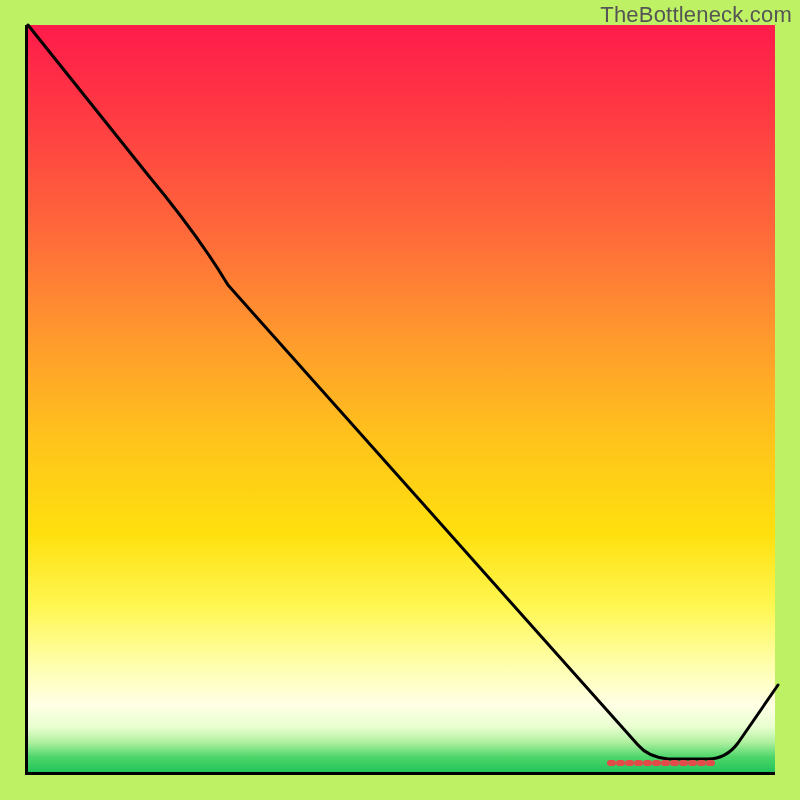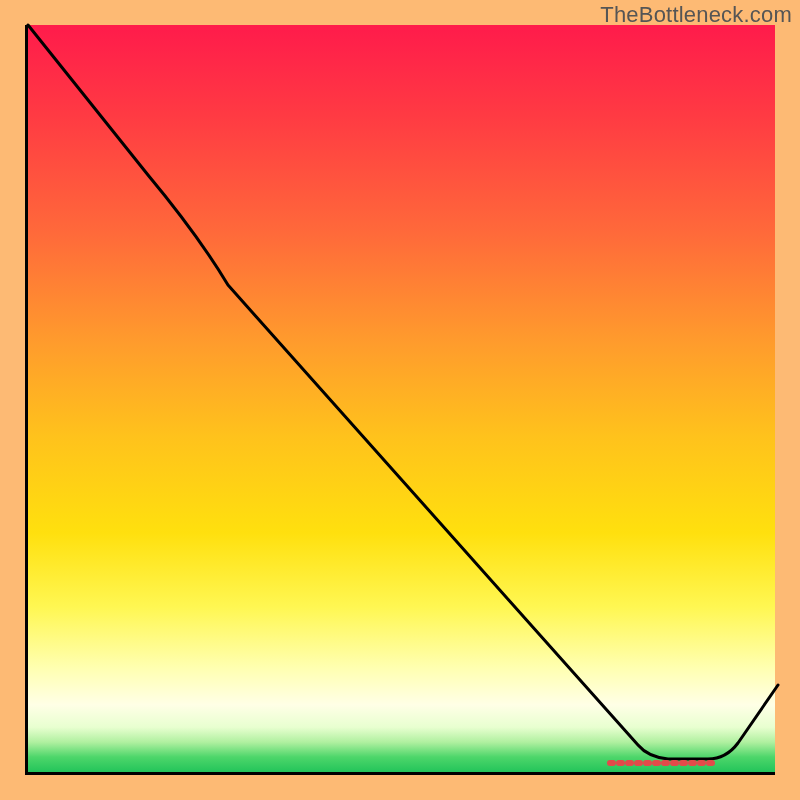--- a/index.html
+++ b/index.html
@@ -1,21 +1,21 @@
 <!DOCTYPE html>
 <html><head>
 <meta charset="utf-8">
 <style>
   * { margin: 0; padding: 0; box-sizing: border-box; }
   html, body { width: 800px; height: 800px; overflow: hidden; background: #fff; }
   .container {
     width: 800px;
     height: 800px;
     position: relative;
-    background: #fdba74;
+    background: #bef264;
   }
   .watermark {
     position: absolute;
     top: 2px;
     right: 8px;
     font-family: Arial, Helvetica, sans-serif;
     font-size: 22px;
     color: #555;
     letter-spacing: 0.2px;
     z-index: 5;

